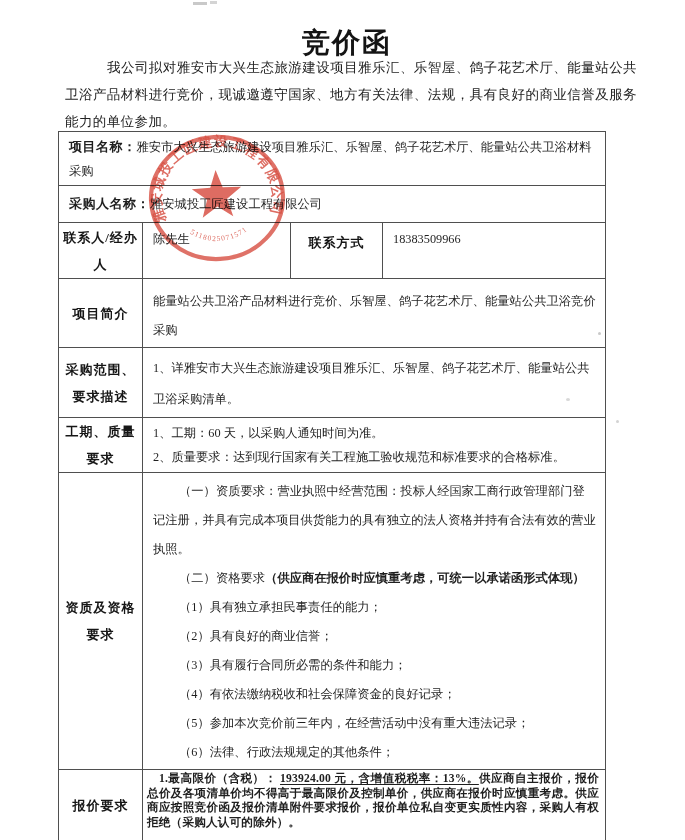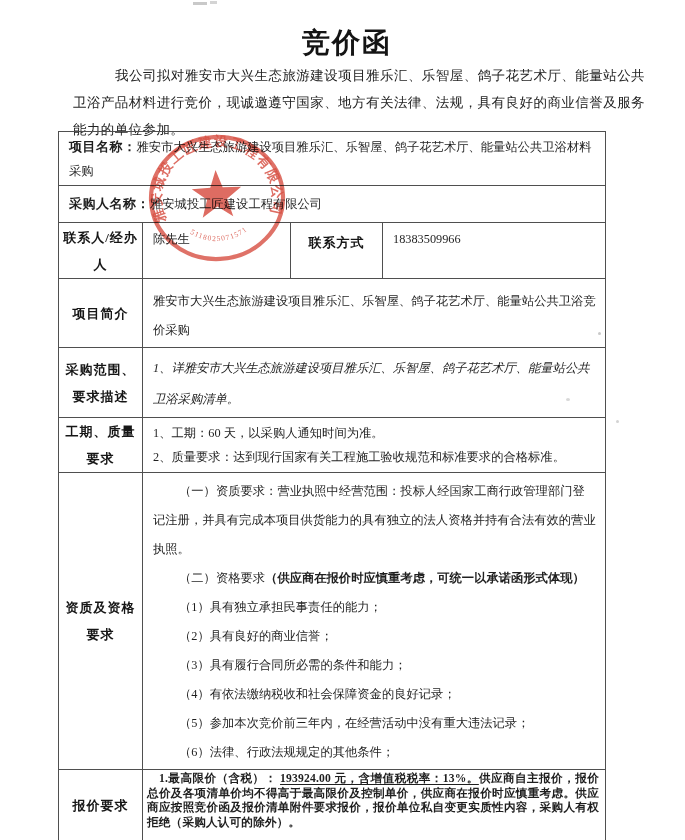--- a/index.html
+++ b/index.html
@@ -10,21 +10,21 @@
     -webkit-font-smoothing:antialiased;
   }
   .page-title{
     position:absolute;top:12px;left:0;width:670px;
     text-align:center;font-size:28px;font-weight:bold;
     letter-spacing:2px;margin:12px;color:#141414;
   }
   .intro{
     position:absolute;left:57px;top:46px;width:572px;
     font-size:13.5px;line-height:27px;text-align:justify;
-    text-indent:42px;margin:16px;letter-spacing:0.4px;color:#222;
+    text-indent:42px;margin:8px;letter-spacing:0.4px;color:#222;
   }
   table.doc-table{
     position:absolute;left:58px;top:131px;width:547px;
     border-collapse:collapse;table-layout:fixed;
   }
   .doc-table td{
     border:1px solid #4f4f4f;
     padding:0;vertical-align:middle;
     font-size:12.3px;color:#1f1f1f;
     overflow:hidden;
@@ -32,21 +32,21 @@
   td.label{
     font-weight:bold;font-size:13px;text-align:center;
     line-height:27px;letter-spacing:1px;padding:0 3px;color:#161616;
   }
   td.content{padding:2px 8px 2px 10px;vertical-align:top;}
   .inline-lbl{font-weight:bold;font-size:13px;letter-spacing:0.5px;}
   tr.r1 td.content{line-height:24px;padding-top:3px;vertical-align:middle;}
   tr.r2 td.content{line-height:32px;vertical-align:middle;}
   tr.r3 td.content{padding-top:8px;line-height:16px;}
   tr.r4 td.content{line-height:29px;padding-top:8px;}
-  tr.r5 td.content{line-height:31px;padding-top:5px;font-style:italic;}
+  tr.r5 td.content{line-height:31px;padding-top:5px;}
   tr.r6 td.content{line-height:24px;padding-top:3px;}
   tr.r7 td.content{padding-top:4px;}
   tr.r7 .para{line-height:29px;text-indent:26px;}
   tr.r8 td.content{line-height:26px;padding-top:1px;}
   tr.r9 td.content{padding:2px 6px 0 4px;font-weight:bold;letter-spacing:0.2px;}
   tr.r9 .para{line-height:14.6px;text-indent:12px;font-size:11.6px;text-align:justify;}
   .pre{white-space:pre-line;}
   .bold{font-weight:bold;}
   .underline{text-decoration:underline;text-underline-offset:2px;}
   
@@ -97,21 +97,21 @@
       </td>
     </tr>
     <tr class="r3" style="height:56px">
       <td class="label">联系人/经办人</td>
       <td class="content">陈先生</td>
       <td class="label" style="vertical-align:top;padding-top:6px;">联系方式</td>
       <td class="content">18383509966</td>
     </tr>
     <tr class="r4" style="height:65px">
       <td class="label">项目简介</td>
-      <td class="content" colspan="3">雅安市大兴生态旅游建设项目雅乐汇、乐智屋、鸽子花艺术厅、能量站公共卫浴竞价采购</td>
+      <td class="content" colspan="3">能量站公共卫浴产品材料进行竞价、乐智屋、鸽子花艺术厅、能量站公共卫浴竞价采购</td>
     </tr>
     <tr class="r5" style="height:63px">
       <td class="label">采购范围、要求描述</td>
       <td class="content" colspan="3">1、详雅安市大兴生态旅游建设项目雅乐汇、乐智屋、鸽子花艺术厅、能量站公共卫浴采购清单。</td>
     </tr>
     <tr class="r6" style="height:52px">
       <td class="label">工期、质量要求</td>
       <td class="content pre" colspan="3">1、工期：60 天，以采购人通知时间为准。
 2、质量要求：达到现行国家有关工程施工验收规范和标准要求的合格标准。</td>
     </tr>

